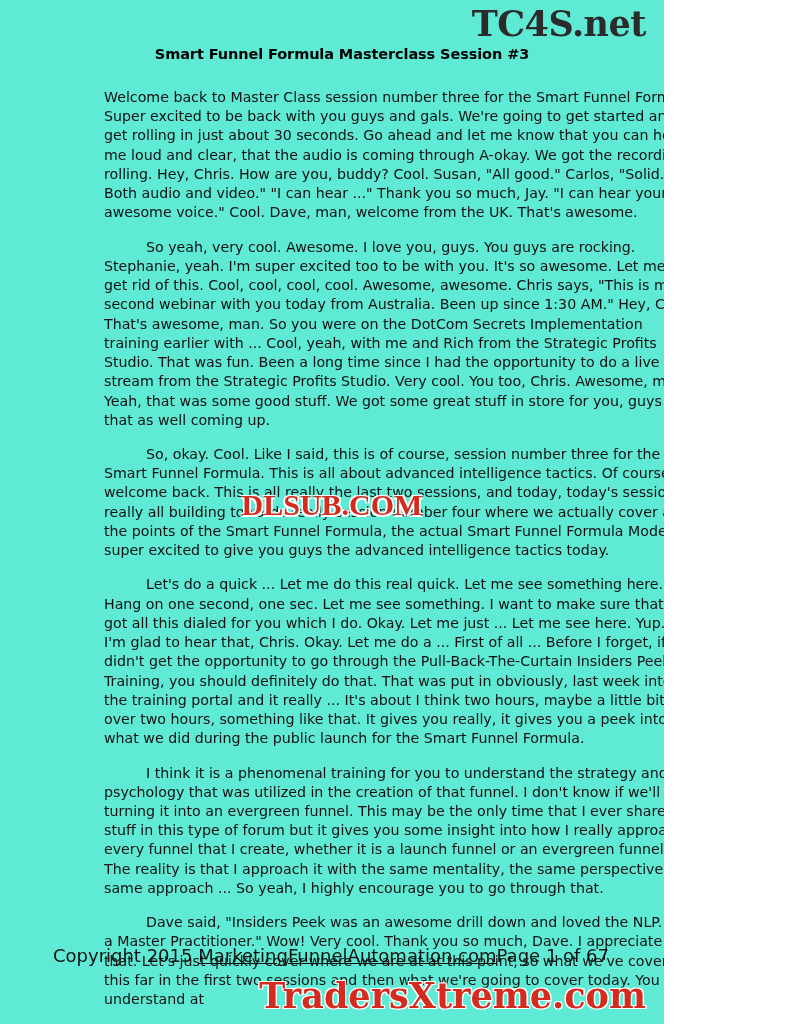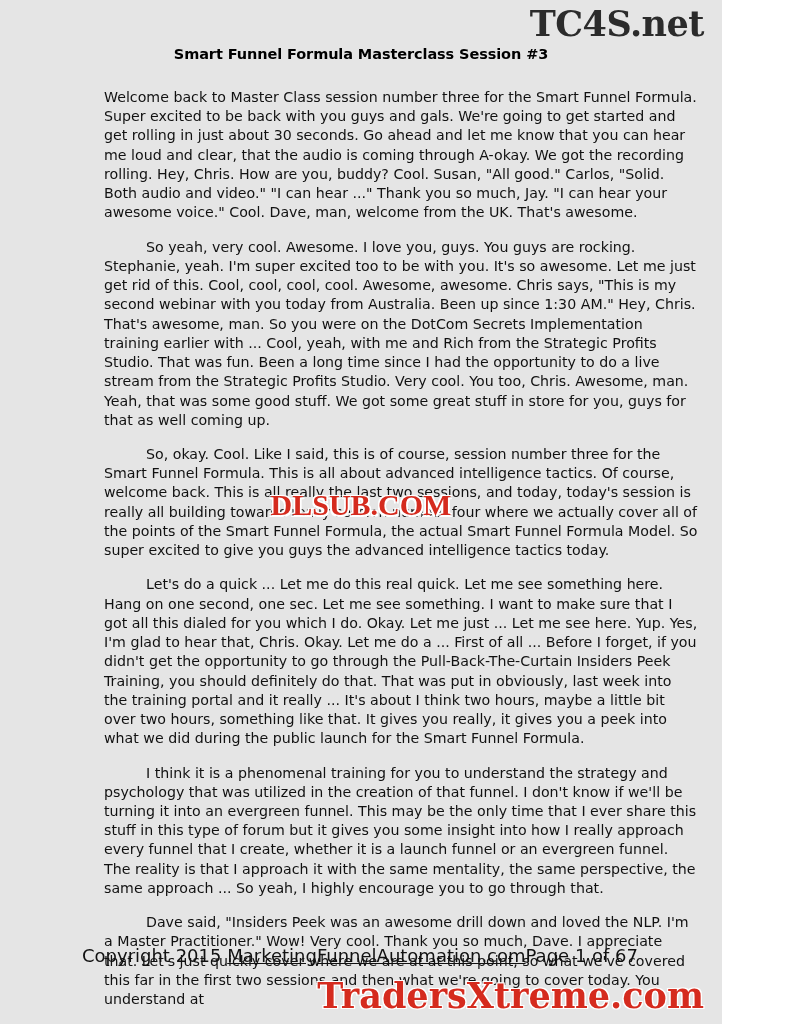--- a/index.html
+++ b/index.html
@@ -5,41 +5,41 @@
   html, body {
     margin: 0;
     padding: 0;
     background: #ffffff;
   }
   body {
     font-family: "DejaVu Sans", sans-serif;
   }
   .page {
     position: relative;
-    width: 722px;
+    width: 664px;
     height: 1024px;
-    background: #e5e5e5;
+    background: #5eead4;
     overflow: hidden;
     box-sizing: border-box;
   }
   .watermark-corner {
     position: absolute;
     top: 6px;
     right: 18px;
     font-family: "DejaVu Serif", serif;
     font-size: 35px;
     font-weight: bold;
     color: #2b2b2b;
     letter-spacing: -0.5px;
     line-height: 1;
   }
   .doc-title {
     position: absolute;
     top: 46px;
-    left: 0;
+    left: 10px;
     width: 100%;
     text-align: center;
     font-size: 14.5px;
     font-weight: bold;
     color: #000;
     letter-spacing: -0.1px;
   }
   .content {
     position: absolute;
     top: 88px;

